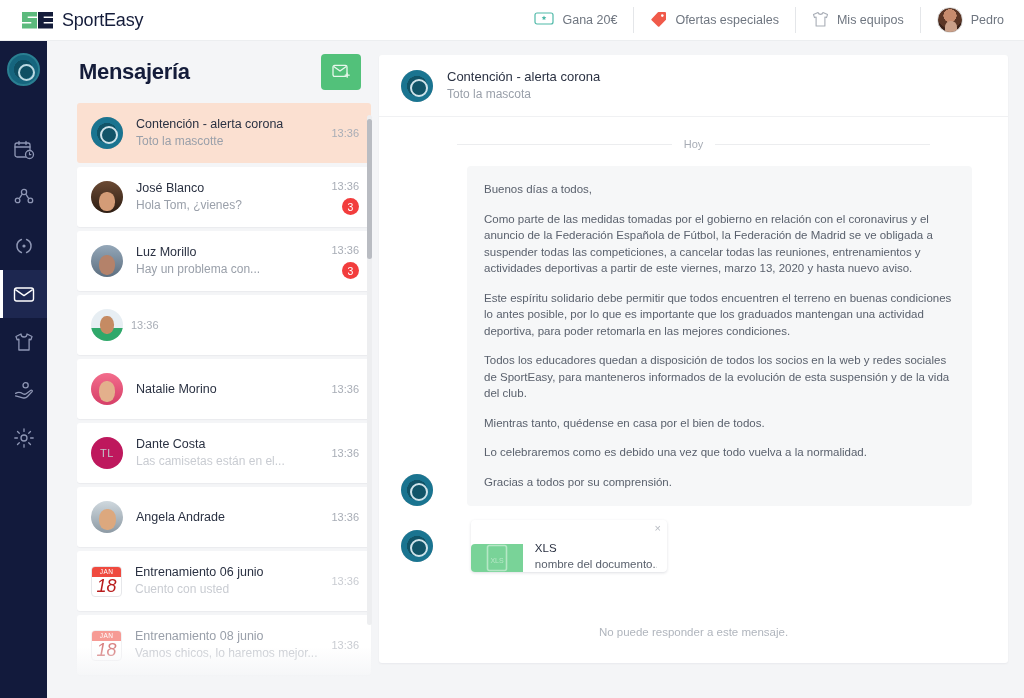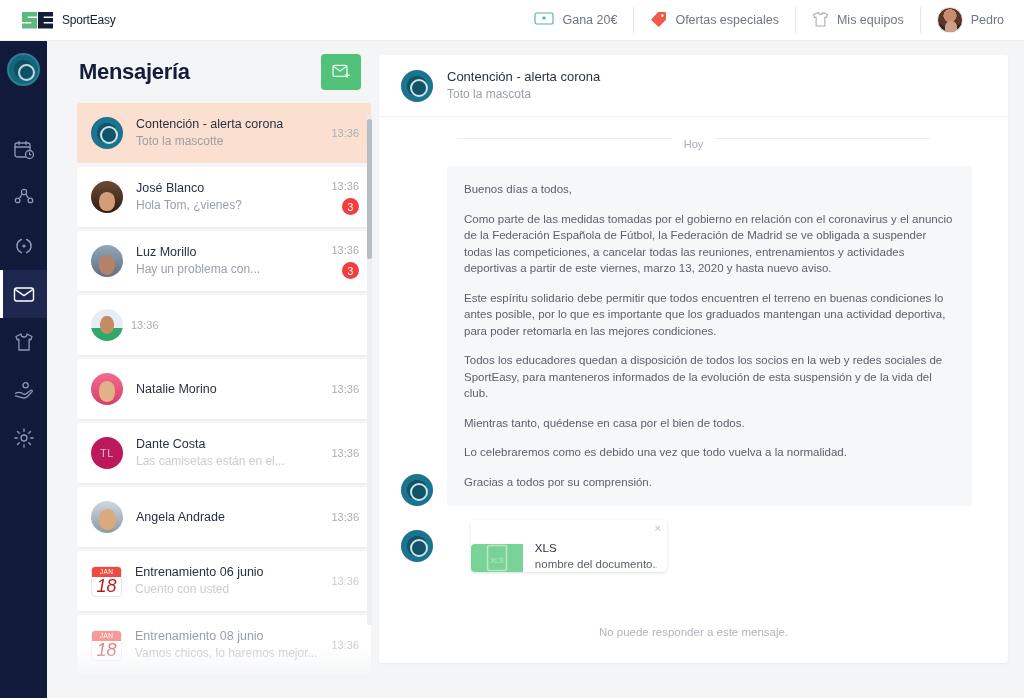--- a/index.html
+++ b/index.html
@@ -19,21 +19,21 @@
   .brand { display: flex; align-items: center; margin-left: 22px; gap: 9px; }
   .brand-mark { display: flex; align-items: center; gap: 1px; }
   .brand-s {
     width: 15px; height: 17px; background: #5cba7d;
     clip-path: polygon(0 0,100% 0,100% 30%,38% 30%,38% 38%,100% 38%,100% 100%,0 100%,0 70%,62% 70%,62% 62%,0 62%);
   }
   .brand-e {
     width: 15px; height: 17px; background: #141c3a;
     clip-path: polygon(0 0,100% 0,100% 30%,38% 30%,38% 38%,100% 38%,100% 62%,38% 62%,38% 70%,100% 70%,100% 100%,0 100%);
   }
-  .brand-name { font-size: 12px; color: #141c3a; letter-spacing: -.2px; }
+  .brand-name { font-size: 18px; color: #141c3a; letter-spacing: -.2px; }
 
   .top-actions { margin-left: auto; display: flex; margin-right: 20px; }
   .top-action {
     display: flex; align-items: center; gap: 8px;
     padding: 0 16px; height: 26px; border-right: 1px solid #e4e6e9;
     font-size: 12.5px; color: #6f7680; white-space: nowrap;
   }
   .top-action:last-child { border-right: none; padding-right: 0; }
   .top-action .tl { line-height: 1; }
   .avatar-pedro {
@@ -171,26 +171,26 @@
   .pane-head {
     height: 62px; display: flex; align-items: center; padding: 0 22px;
     border-bottom: 1px solid #f0f1f3;
   }
   .pane-av { width: 32px; height: 32px; border-radius: 50%; position: relative; flex: 0 0 32px; }
   .pane-head-txt { margin-left: 14px; }
   .pane-title { font-size: 13px; color: #2a3142; line-height: 18px; }
   .pane-sub { font-size: 12px; color: #9aa0aa; line-height: 17px; }
 
   .day-sep {
-    display: flex; gap: 12px; margin: 21px 78px 0 78px;
+    display: flex; align-items: center; gap: 12px; margin: 21px 78px 0 78px;
     color: #a8adb6; font-size: 11px;
   }
   .day-sep .ln { flex: 1; height: 1px; background: #ecedef; }
 
-  .msg-row { display: flex; align-items: flex-end; padding: 0 36px 0 22px; margin-top: 16px; }
+  .msg-row { display: flex; align-items: flex-end; padding: 0 36px 0 22px; margin-top: 16px; gap: 20px; }
   .msg-row .pane-av { margin-right: 14px; align-self: flex-end; margin-bottom: 0; }
   .bubble {
     background: #f6f7f8; border-radius: 4px; padding: 15px 17px 16px 17px;
     flex: 1; color: #5a616d; font-size: 11.5px; line-height: 16.5px;
   }
   .bubble p { margin-bottom: 13px; }
   .bubble p:last-child { margin-bottom: 0; }
 
   .att-row { display: flex; align-items: center; padding: 0 36px 0 22px; margin-top: 14px; }
   .att-card {

